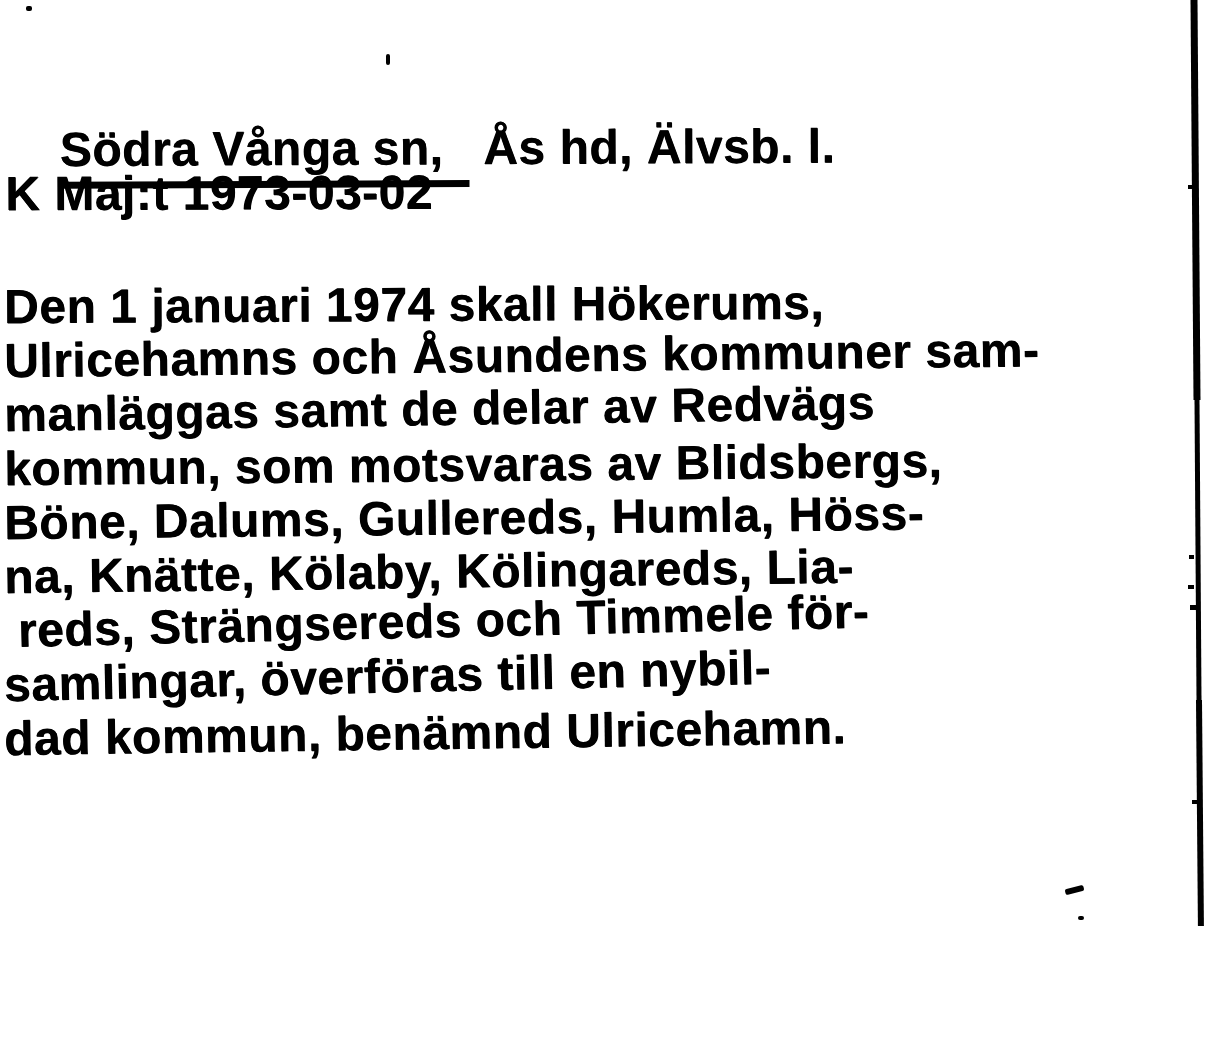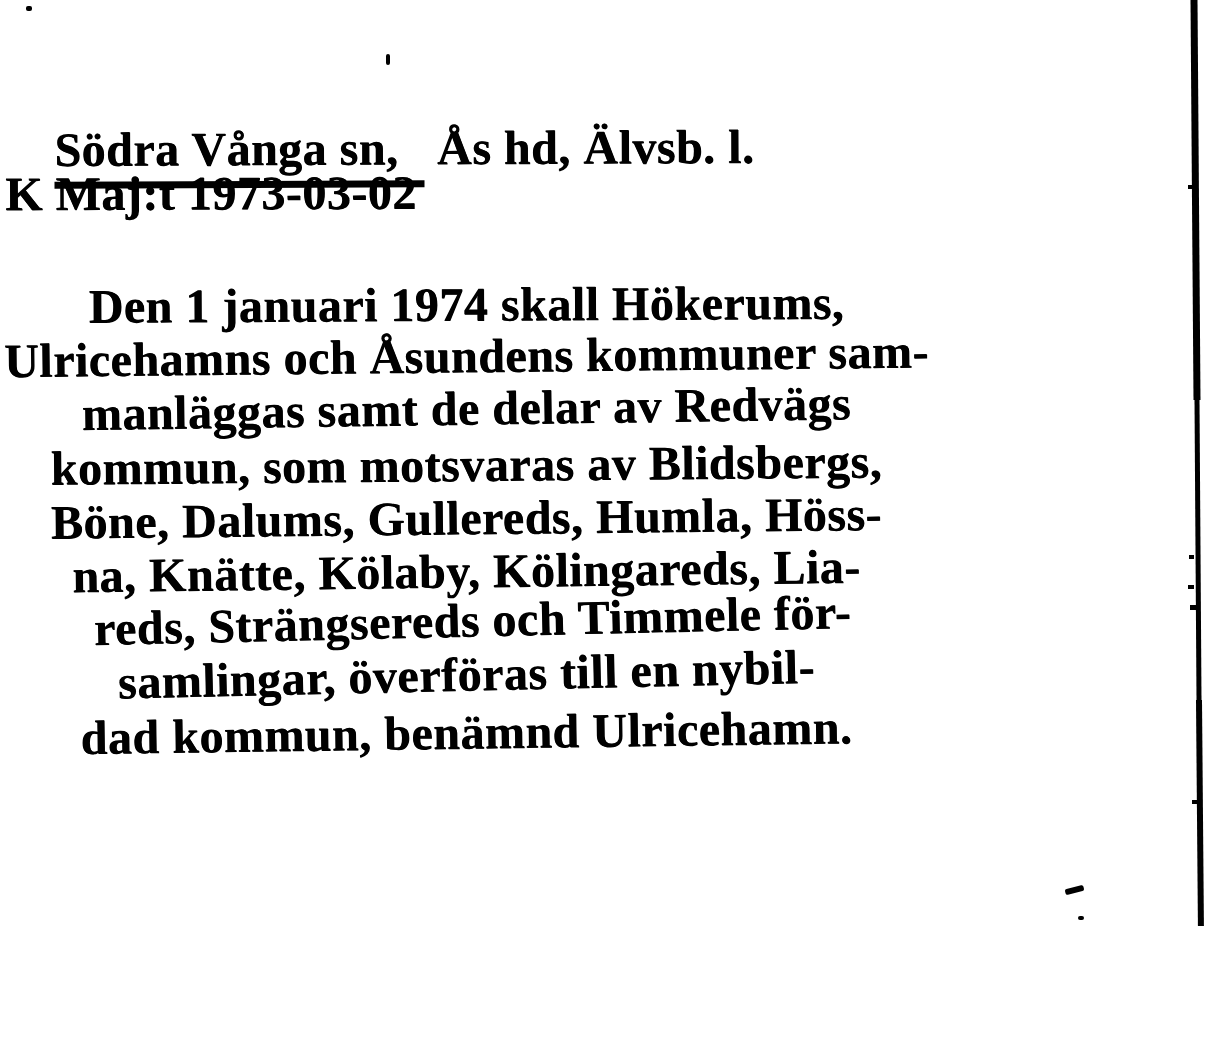--- a/index.html
+++ b/index.html
@@ -6,21 +6,21 @@
     margin: 0;
     padding: 0;
     background: #ffffff;
   }
   .card {
     position: relative;
     width: 1209px;
     height: 926px;
     background: #ffffff;
     overflow: hidden;
-    font-family: Liberation Serif, serif;
+    font-family: Liberation Sans, sans-serif;
     font-weight: 700;
     color: #000000;
     text-shadow: 0.5px 0.4px 0 currentColor;
   }
   .line {
     position: absolute;
     white-space: pre;
     font-size: 48px;
     line-height: 54px;
     letter-spacing: 0.5px;
@@ -38,21 +38,20 @@
   }
   .date {
     top: 167px;
     left: 5px;
     transform: rotate(-0.2deg);
   }
   .body {
     position: absolute;
     top: 280px;
     left: 4px;
-    text-align: center;
   }
   .body-line {
     white-space: pre;
     font-size: 48px;
     line-height: 54px;
     height: 54px;
     letter-spacing: 0.5px;
     transform-origin: 0 50%;
   }
   .body-line:nth-of-type(1) { transform: rotate(-0.30deg); }

